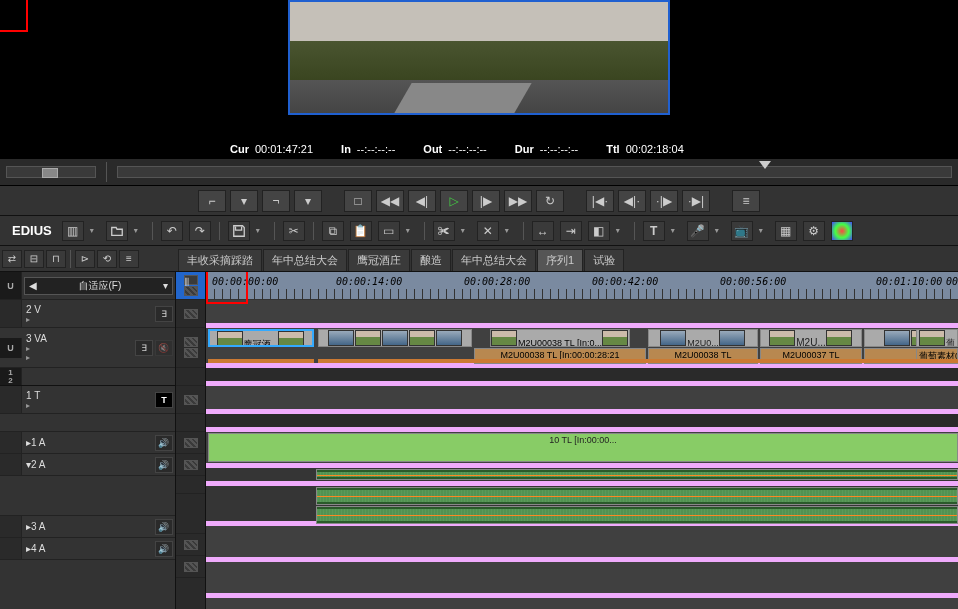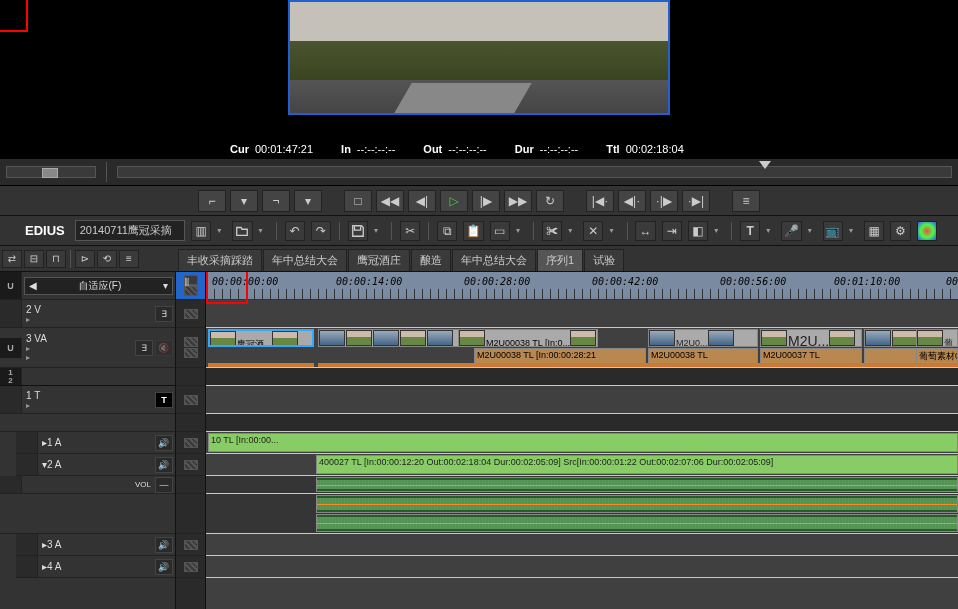--- a/index.html
+++ b/index.html
@@ -12,38 +12,38 @@
 .scrub-row { height:28px; background:#2a2a2a; display:flex; align-items:center; padding:0 6px; gap:10px; border-top:1px solid #000; border-bottom:1px solid #000;}
 .scrub-mini { width:90px; height:12px; background:#3a3a3a; border:1px solid #555; position:relative; }
 .scrub-mini::after { content:""; position:absolute; left:35px; top:1px; width:14px; height:8px; background:#888; border:1px solid #aaa;}
 .scrub-sep { width:1px; height:20px; background:#555;}
 .scrub-main { flex:1; height:12px; background:#3a3a3a; border:1px solid #555; position:relative; }
 .scrub-main::after { content:""; position:absolute; right:180px; top:-6px; width:0; height:0; border:6px solid transparent; border-top:8px solid #ccc; }
 .transport { height:30px; background:#333; display:flex; justify-content:center; align-items:center; gap:4px; border-bottom:1px solid #111;}
 .tbtn { width:28px; height:22px; background:#444; border:1px solid #222; display:flex; align-items:center; justify-content:center; color:#ccc; font-size:12px; cursor:pointer;}
 .tbtn.play { color:#4c4; }
 .tgap { width:14px; }
-.main-toolbar { height:30px; background:#333; display:flex; align-items:center; gap:6px; padding:0 21px; border-bottom:1px solid #111;}
+.main-toolbar { height:30px; background:#333; display:flex; align-items:center; gap:6px; padding:0 8px; border-bottom:1px solid #111;}
 .logo { color:#fff; font-weight:bold; font-size:13px; padding:0 4px;}
 .seq-name { background:#222; border:1px solid #555; padding:2px 4px; width:120px; font-size:11px; color:#ccc;}
 .mtbtn { width:22px; height:20px; background:#3a3a3a; border:1px solid #222; color:#ccc; display:inline-flex; align-items:center; justify-content:center; cursor:pointer; font-size:12px;}
 .mtbtn svg { width:14px; height:14px; stroke:#ccc; fill:none; stroke-width:1.5;}
 .msep { width:1px; height:18px; background:#555; margin:0 2px;}
 .drop { width:10px; font-size:8px; color:#999;}
 .row2 { height:26px; background:#333; display:flex; border-bottom:1px solid #111;}
 .row2-left { width:176px; display:flex; align-items:center; gap:2px; padding:0 2px;}
 .row2-btn { width:20px; height:18px; background:#3a3a3a; border:1px solid #222; color:#ccc; font-size:10px; display:inline-flex; align-items:center; justify-content:center;}
 .seq-tabs { flex:1; display:flex; align-items:flex-end; padding-left:2px;}
 .seq-tab { padding:3px 8px; background:#3a3a3a; border:1px solid #222; margin-right:1px; font-size:11px; cursor:pointer; border-bottom:none;}
 .seq-tab.active { background:#555; }
 .timeline { display:flex; height:337px; background:#2a2a2a;}
 .trk-headers { width:176px; background:#333; border-right:1px solid #111;}
 .trk-head { display:flex; border-bottom:1px solid #222; align-items:center;}
 .trk-head.h28 { height:28px;}
-.trk-head.h22 { height:22px;margin-left:16px;}
+.trk-head.h22 { height:22px;}
 .trk-head.h40 { height:40px;}
 .trk-head.h18 { height:18px;}
 .tpatch { width:22px; height:100%; background:#2a2a2a; border-right:1px solid #222; color:#aaa; font-size:9px; display:flex; align-items:center; justify-content:center; font-weight:bold;}
 .tpatch.dark { background:#1a1a1a;}
 .trk-label { flex:1; padding-left:4px; font-size:10px; color:#ddd; display:flex; flex-direction:column; justify-content:flex-end;}
 .trk-label .arrow { font-size:8px; color:#999;}
 .trk-icons { display:flex; align-items:center; gap:2px; padding-right:2px;}
 .ticon { width:18px; height:16px; background:#2a2a2a; border:1px solid #444; font-size:9px; display:flex; align-items:center; justify-content:center; color:#ccc;}
 .ticon.t { background:#000; color:#fff; font-weight:bold;}
 .lock-col { width:30px; background:#2a2a2a; border-right:1px solid #111;}
@@ -52,22 +52,22 @@
 .lock-cell.h40 { height:40px;}
 .lock-cell.h18 { height:18px;}
 .lock-cell.highlighted { background:#2266cc; }
 .lbtn { width:14px; height:10px; background:#3a3a3a; border:1px solid #555;}
 .lbtn.wavy { background:repeating-linear-gradient(45deg,#555,#555 2px,#3a3a3a 2px,#3a3a3a 4px);}
 .tracks-area { flex:1; position:relative; overflow:hidden; background:#404040;}
 .ruler { height:28px; background:#7a8aa0; border-bottom:1px solid #333; position:relative; font-size:10px; color:#000;}
 .ruler-redbox { position:absolute; left:0; top:-4px; width:42px; height:36px; border:2px solid red; z-index:10;}
 .ruler-tick { position:absolute; top:4px; font-family:monospace;font-style:italic;}
 .ruler-marks { position:absolute; left:0; right:0; bottom:0; height:10px; background:repeating-linear-gradient(to right,#333 0,#333 1px,transparent 1px,transparent 8px);}
-.trk-lane { height:28px; border-bottom:1px solid #f0abfc; position:relative; background:#404040;}
-.trk-lane.h22 { height:22px;}
+.trk-lane { height:28px; border-bottom:5px solid #f0abfc; position:relative; background:#404040;text-align:center;}
+.trk-lane.h22 { height:36px;}
 .trk-lane.h40 { height:40px;}
 .trk-lane.h18 { height:18px; background:#383838;}
 .trk-lane.dark { background:#353535;}
 .trk-lane.spacer { background:#2a2a2a;}
 .clip { position:absolute; top:1px; bottom:1px; background:#6a6a55; border:1px solid #888; font-size:9px; color:#222; padding:1px 2px; overflow:hidden; white-space:nowrap;}
 .clip.vid { background:#aaa; top:1px; height:18px; padding:0;}
 .clip.vid .thumb { display:inline-block; width:26px; height:16px; background:linear-gradient(#9ab,#468); border:1px solid #333; margin-right:1px;}
 .clip.vid .thumb.land { background:linear-gradient(#cba 40%,#684 40%);}
 .clip.audlabel { background:#b88850; color:#000; height:16px; top:20px;}
 .clip.orange { background:#cc7a33; height:4px; top:auto; bottom:0; border:none;}
@@ -116,21 +116,20 @@
   <div class="tbtn">|◀·</div>
   <div class="tbtn">◀|·</div>
   <div class="tbtn">·|▶</div>
   <div class="tbtn">·▶|</div>
   <div class="tgap"></div>
   <div class="tbtn">≡</div>
 </div>
 
 <div class="main-toolbar">
   <span class="logo">EDIUS</span>
-  <span class="seq-name">20140711鹰冠采摘</span>
   <div class="mtbtn">▥</div>
     <span class="drop">▾</span>
   <div class="mtbtn">
       <svg viewBox="0 0 16 16">
         <path d="M2 4h5l1 2h6v7H2z"></path>
       </svg>
     </div>
     <span class="drop">▾</span>
   <div class="msep"></div>
   <div class="mtbtn">↶</div>
@@ -251,27 +250,20 @@
           <div class="ticon">🔊</div>
         </div>
     </div>
     <div class="trk-head h22">
       <div class="tpatch"></div>
       <div class="trk-label">▾2 A</div>
       <div class="trk-icons">
           <div class="ticon">🔊</div>
         </div>
     </div>
-    <div class="trk-head h18">
-       <div class="tpatch"></div>
-       <div class="trk-label" style="text-align:right;padding-right:4px;font-size:8px">VOL</div>
-       <div class="trk-icons">
-          <div class="ticon">―</div>
-        </div>
-    </div>
     <div class="trk-head h40"></div>
     <div class="trk-head h22">
       <div class="tpatch"></div>
       <div class="trk-label">▸3 A</div>
       <div class="trk-icons">
           <div class="ticon">🔊</div>
         </div>
     </div>
     <div class="trk-head h22">
       <div class="tpatch"></div>
@@ -317,53 +309,50 @@
   </div>
 
   <div class="tracks-area">
     <div class="ruler">
       <div class="ruler-redbox"></div>
       <span class="ruler-tick" style="left:6px">00:00:00:00</span>
       <span class="ruler-tick" style="left:130px">00:00:14:00</span>
       <span class="ruler-tick" style="left:258px">00:00:28:00</span>
       <span class="ruler-tick" style="left:386px">00:00:42:00</span>
       <span class="ruler-tick" style="left:514px">00:00:56:00</span>
-      <span class="ruler-tick" style="left:628px">00:01:10:00</span>
+      <span class="ruler-tick" style="left:670px">00:01:10:00</span>
       <span class="ruler-tick" style="left:740px">00:01</span>
       <div class="ruler-marks"></div>
     </div>
     <div class="trk-lane"></div>
     <div class="trk-lane h40">
       <div class="clip vid" style="left:2px;width:106px;border:2px solid #3af">
         <span class="thumb land"></span><span style="font-size:9px;color:#000">鹰冠酒...</span><span class="thumb land"></span>
       </div>
       <div class="clip vid" style="left:112px;width:154px"><span class="thumb"></span><span class="thumb land"></span><span class="thumb"></span><span class="thumb land"></span><span class="thumb"></span></div>
-      <div class="clip vid" style="left:252px;width:140px"><span class="thumb land"></span><span style="font-size:9px;color:#000">M2U00038  TL [In:0...</span><span class="thumb land"></span></div>
+      <div class="clip vid" style="left:284px;width:140px"><span class="thumb land"></span><span style="font-size:9px;color:#000">M2U00038  TL [In:0...</span><span class="thumb land"></span></div>
       <div class="clip vid" style="left:442px;width:110px"><span class="thumb"></span><span style="font-size:9px">M2U0...</span><span class="thumb"></span></div>
-      <div class="clip vid" style="left:554px;width:102px"><span class="thumb land"></span><span style="font-size:14px">M2U...</span><span class="thumb land"></span></div>
+      <div class="clip vid" style="left:554px;width:102px"><span class="thumb land"></span><span style="font-size:10px">M2U...</span><span class="thumb land"></span></div>
       <div class="clip vid" style="left:658px;width:94px"><span class="thumb"></span><span class="thumb land"></span></div>
       <div class="clip vid" style="left:710px;width:42px"><span class="thumb land"></span><span style="font-size:9px">葡</span></div>
 
       <div class="clip audlabel" style="left:268px;width:172px">M2U00038  TL [In:00:00:28:21</div>
       <div class="clip audlabel" style="left:442px;width:110px">M2U00038  TL</div>
       <div class="clip audlabel" style="left:554px;width:102px">M2U00037  TL</div>
       <div class="clip audlabel" style="left:658px;width:60px"></div>
       <div class="clip audlabel" style="left:710px;width:42px">葡萄素材01.</div>
       <div class="clip orange" style="left:2px;width:106px"></div>
       <div class="clip orange" style="left:112px;width:640px"></div>
     </div>
     <div class="trk-lane h18 spacer"></div>
     <div class="trk-lane"></div>
     <div class="trk-lane h18 spacer"></div>
     <div class="trk-lane h22">
       <div class="clip audio" style="left:2px;width:750px">10  TL [In:00:00...</div>
     </div>
-    <div class="trk-lane h22">
-      <div class="clip audio" style="left:110px;width:642px">400027  TL [In:00:00:12:20 Out:00:02:18:04 Dur:00:02:05:09]  Src[In:00:00:01:22 Out:00:02:07:06 Dur:00:02:05:09]</div>
-    </div>
     <div class="trk-lane h18 dark">
       <div class="clip audio wave" style="left:110px;width:642px">
           <div class="wave-inner"></div>
           <div class="orange-line"></div>
         </div>
     </div>
     <div class="trk-lane h40 dark">
       <div class="clip audio wave" style="left:110px;width:642px;top:1px;height:18px">
           <div class="wave-inner"></div>
           <div class="orange-line"></div>

